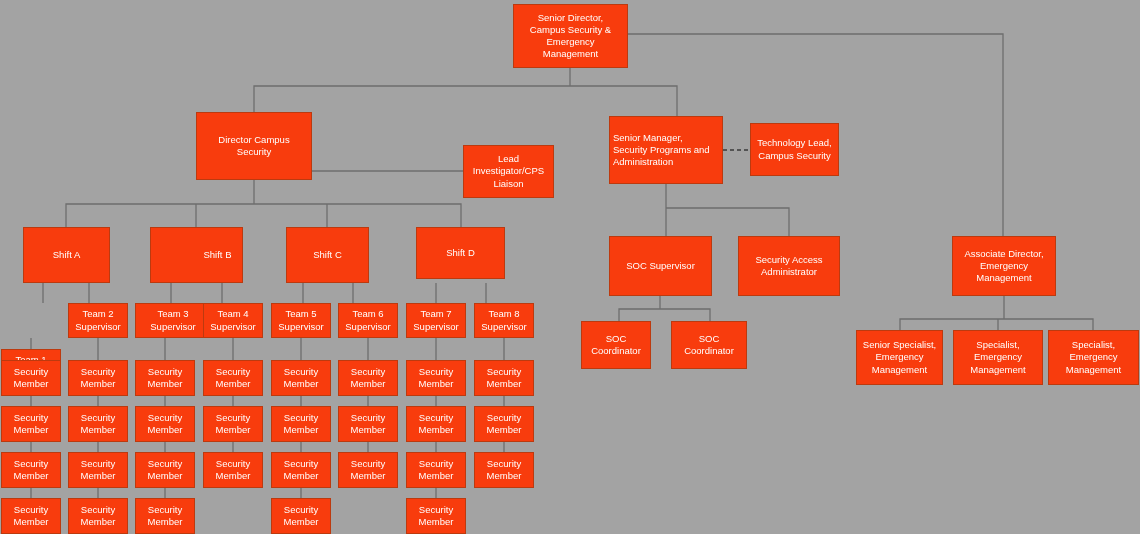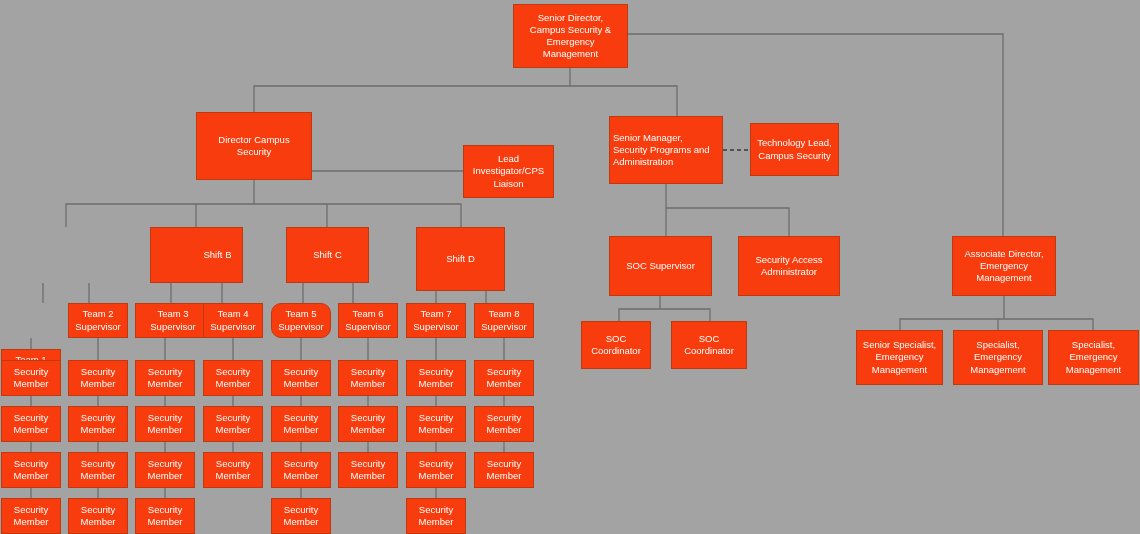--- a/index.html
+++ b/index.html
@@ -124,32 +124,33 @@
 Management</div>
     <div class="node" style="left: 856px; top: 330px; width: 87px; height: 55px;">Senior Specialist,
 Emergency
 Management</div>
     <div class="node" style="left: 953px; top: 330px; width: 90px; height: 55px;">Specialist,
 Emergency
 Management</div>
     <div class="node" style="left: 1048px; top: 330px; width: 91px; height: 55px;">Specialist,
 Emergency
 Management</div>
+    <div class="node" style="left: 23px; top: 227px; width: 87px; height: 56px;">Shift A</div>
     <div class="node" style="left: 150px; top: 227px; width: 93px; height: 56px; padding-left: 44px;">Shift B</div>
     <div class="node" style="left: 286px; top: 227px; width: 83px; height: 56px;">Shift C</div>
-    <div class="node" style="left: 416px; top: 227px; width: 89px; height: 64px;">Shift D</div>
+    <div class="node" style="left: 416px; top: 227px; width: 89px; height: 52px;">Shift D</div>
     <div class="node" style="left: 1px; top: 303px; width: 60px; height: 35px; margin-top: 46px;">Team 1
 Supervisor</div>
     <div class="node" style="left: 68px; top: 303px; width: 60px; height: 35px;">Team 2
 Supervisor</div>
     <div class="node" style="left: 135px; top: 303px; width: 76px; height: 35px;">Team 3
 Supervisor</div>
     <div class="node" style="left: 203px; top: 303px; width: 60px; height: 35px;">Team 4
 Supervisor</div>
-    <div class="node" style="left: 271px; top: 303px; width: 60px; height: 35px; border-radius: 10px;">Team 5
+    <div class="node" style="left: 271px; top: 303px; width: 60px; height: 35px;">Team 5
 Supervisor</div>
     <div class="node" style="left: 338px; top: 303px; width: 60px; height: 35px;">Team 6
 Supervisor</div>
     <div class="node" style="left: 406px; top: 303px; width: 60px; height: 35px;">Team 7
 Supervisor</div>
     <div class="node" style="left: 474px; top: 303px; width: 60px; height: 35px;">Team 8
 Supervisor</div>
     <div class="node" style="left: 1px; top: 360px; width: 60px; height: 36px;">Security
 Member</div>
     <div class="node" style="left: 68px; top: 360px; width: 60px; height: 36px;">Security

